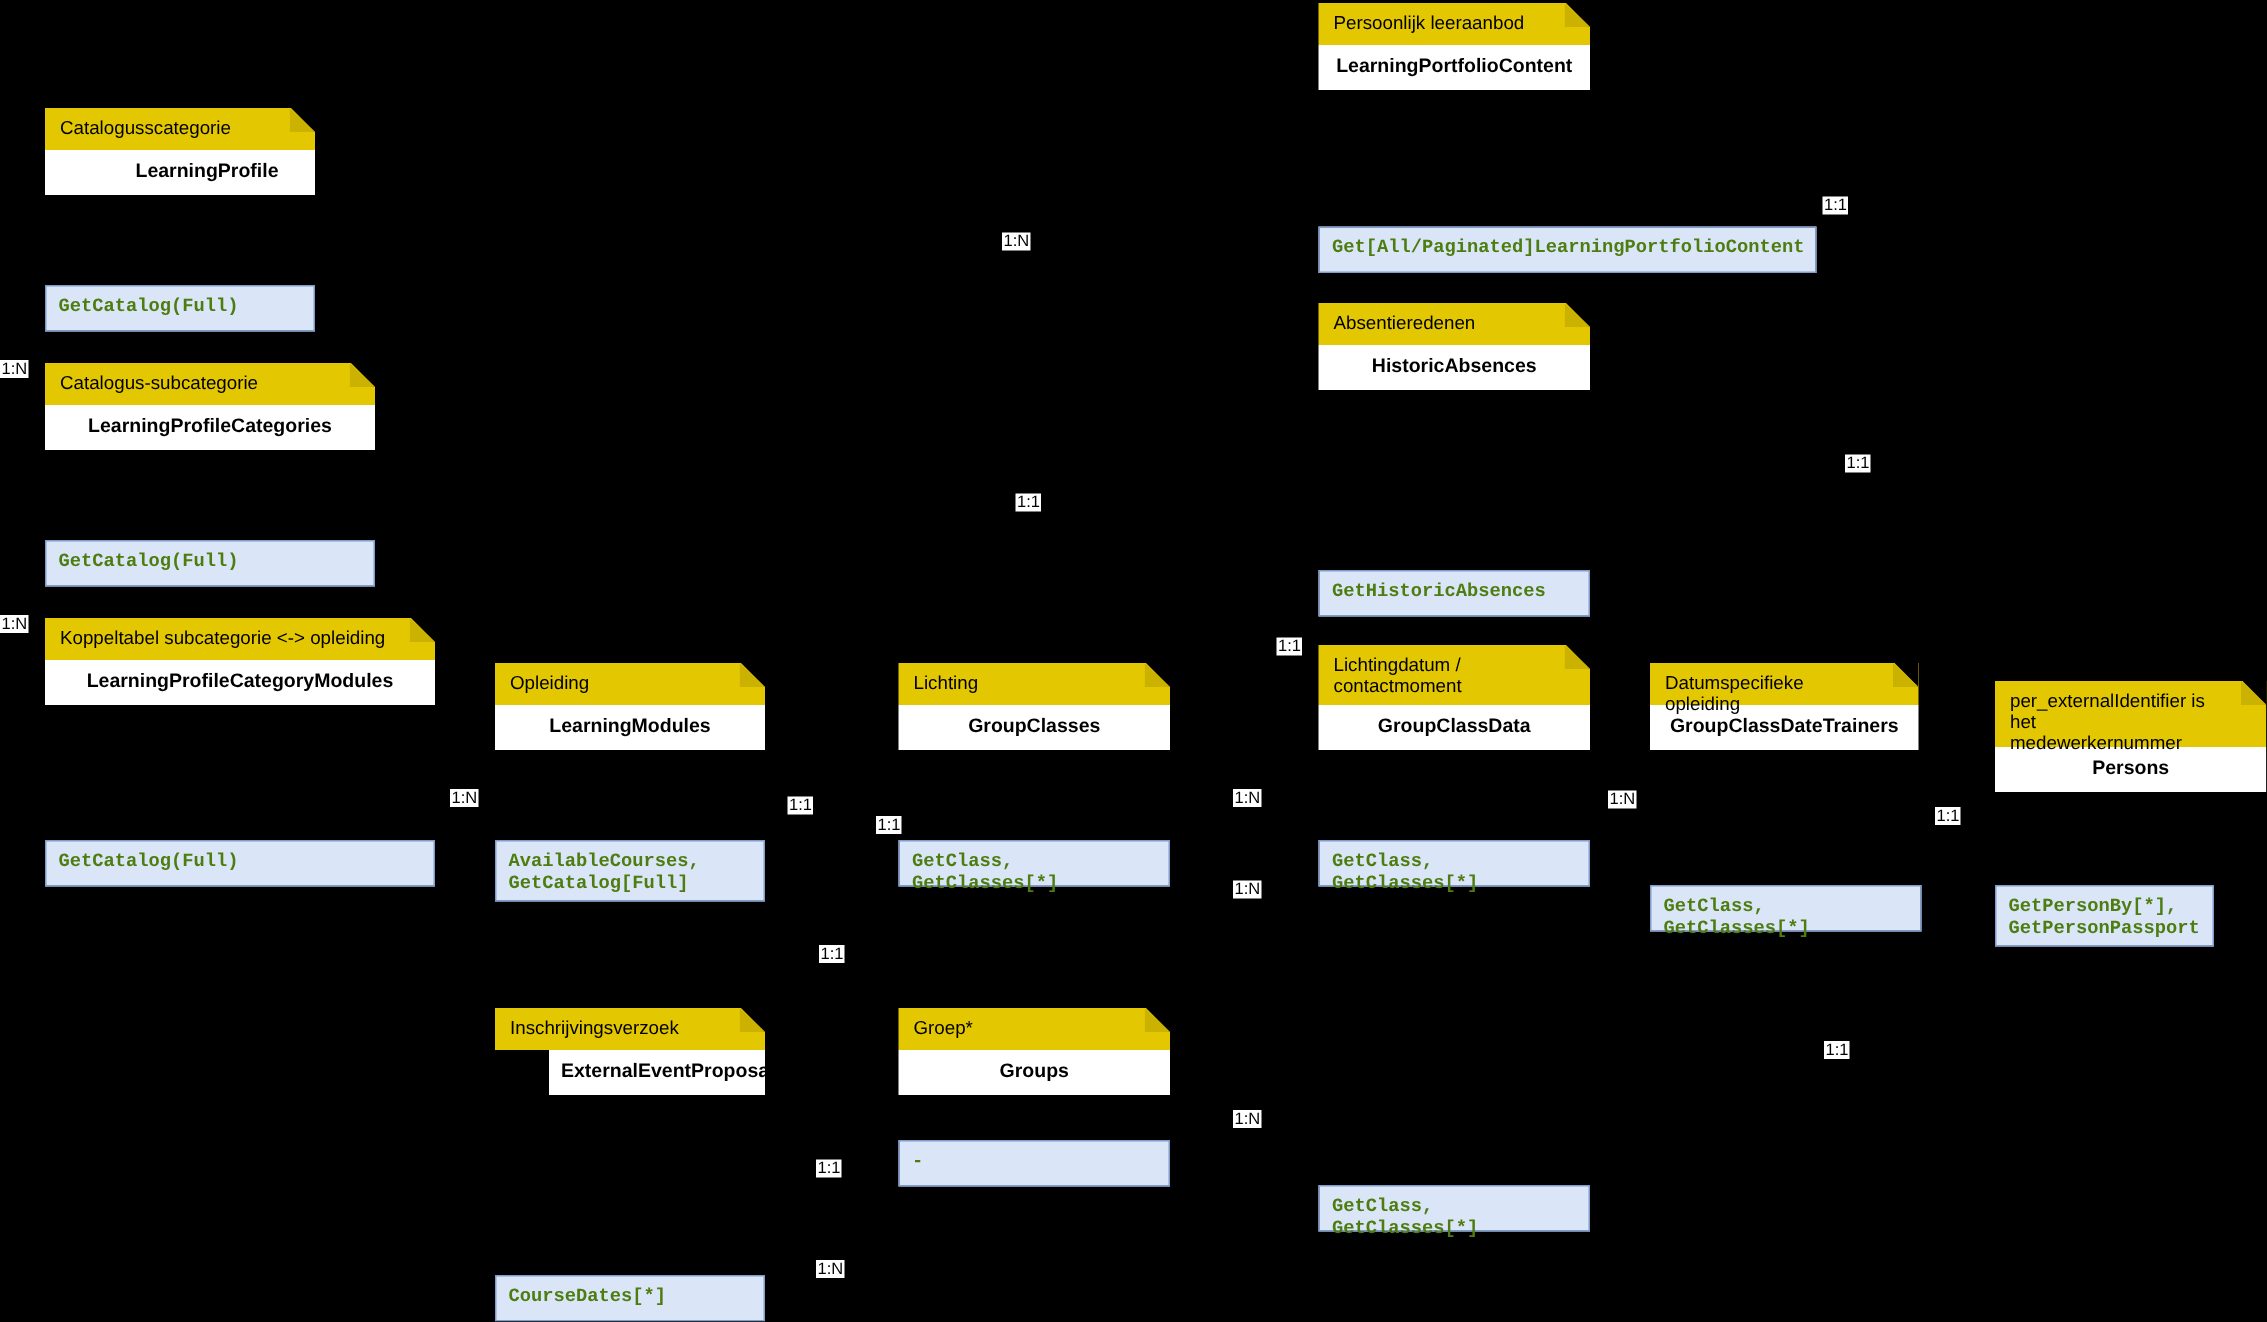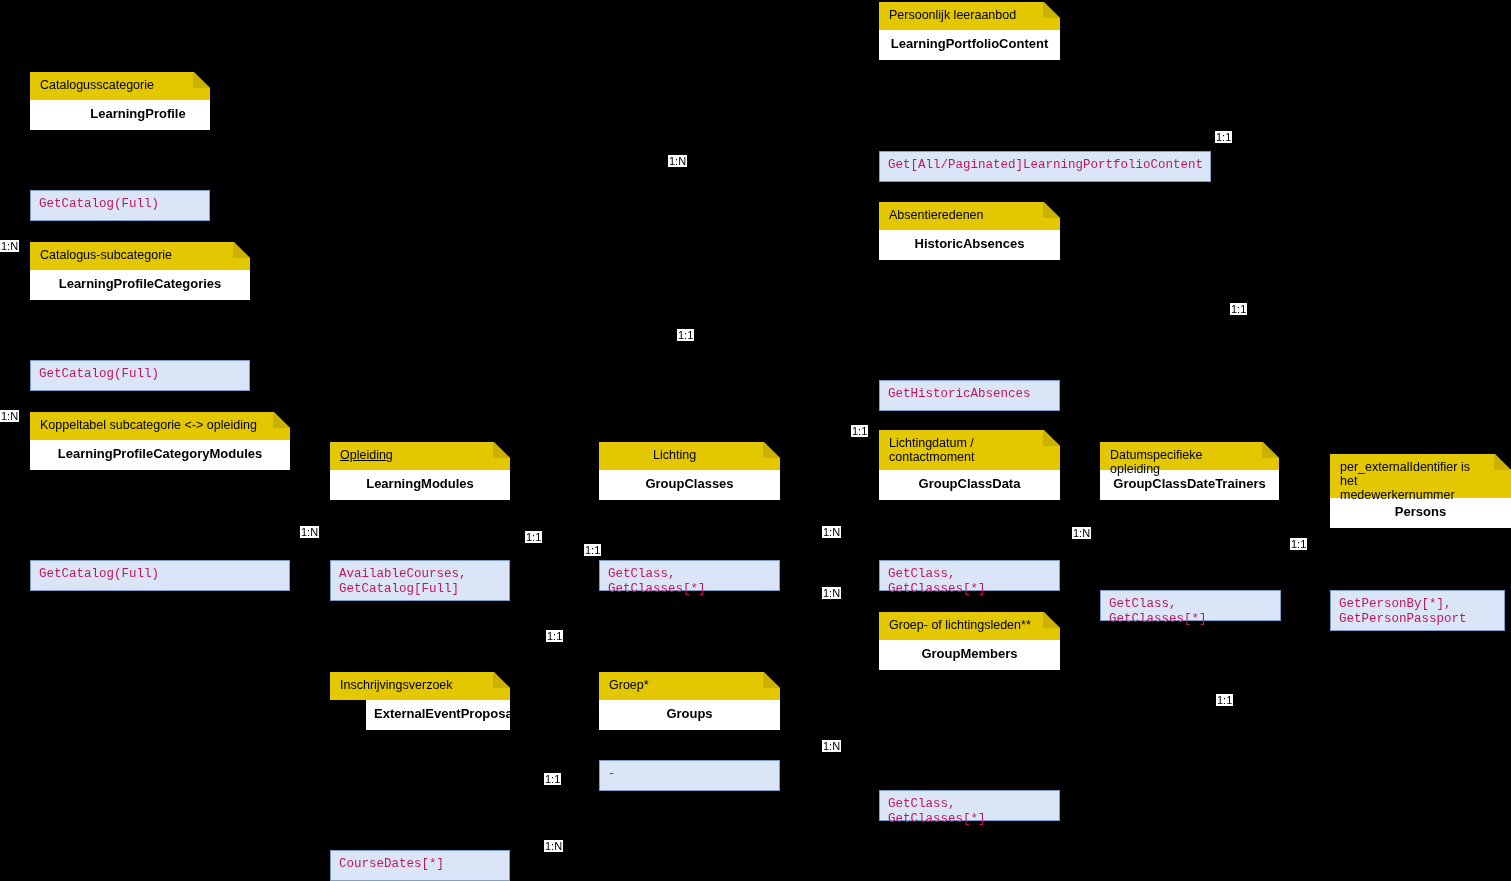--- a/index.html
+++ b/index.html
@@ -63,26 +63,27 @@
     padding: 6px 8px;
     box-sizing: border-box;
   }
 
   
   .op {
     position: absolute;
     box-sizing: border-box;
     background: #DAE5F7;
     border: 1px solid #7F9DC9;
-    color: #be185d;
+    color: #4d7c0f;
     font-family: "Liberation Mono", monospace;
     font-size: 12.5px;
     line-height: 15px;
     padding: 6px 8px;
     white-space: pre-line;
+    font-weight: bold;
   }
 
   
   .card {
     position: absolute;
     background: #FFFFFF;
     color: #000000;
     font-family: "Liberation Sans", sans-serif;
     font-size: 11px;
     line-height: 12px;
@@ -101,25 +102,25 @@
     </div>
     <div class="entity" style="left: 30px; top: 242px; width: 220px;">
       <div class="note-head" style="height: 28px;"><span class="fold-cut"></span><span class="fold-tri"></span><span style="white-space: pre-line; position: relative; z-index: 2;">Catalogus-subcategorie</span></div>
       <div class="note-body" style="height: 30px;">LearningProfileCategories</div>
     </div>
     <div class="entity" style="left: 30px; top: 412px; width: 260px;">
       <div class="note-head" style="height: 28px;"><span class="fold-cut"></span><span class="fold-tri"></span><span style="white-space: pre-line; position: relative; z-index: 2;">Koppeltabel subcategorie &lt;-&gt; opleiding</span></div>
       <div class="note-body" style="height: 30px;">LearningProfileCategoryModules</div>
     </div>
     <div class="entity" style="left: 330px; top: 442px; width: 180px;">
-      <div class="note-head" style="height: 28px;"><span class="fold-cut"></span><span class="fold-tri"></span><span style="white-space: pre-line; position: relative; z-index: 2; text-decoration: underline;">Opleiding</span></div>
+      <div class="note-head" style="height: 28px;"><span class="fold-cut"></span><span class="fold-tri"></span><span style="white-space: pre-line; position: relative; z-index: 2;">Opleiding</span></div>
       <div class="note-body" style="height: 30px;">LearningModules</div>
     </div>
     <div class="entity" style="left: 599px; top: 442px; width: 181px;">
-      <div class="note-head" style="height: 28px;"><span class="fold-cut"></span><span class="fold-tri"></span><span style="white-space: pre-line; position: relative; z-index: 2; margin-left: 44px;">Lichting</span></div>
+      <div class="note-head" style="height: 28px;"><span class="fold-cut"></span><span class="fold-tri"></span><span style="white-space: pre-line; position: relative; z-index: 2;">Lichting</span></div>
       <div class="note-body" style="height: 30px;">GroupClasses</div>
     </div>
     <div class="entity" style="left: 879px; top: 430px; width: 181px;">
       <div class="note-head" style="height: 40px;"><span class="fold-cut"></span><span class="fold-tri"></span><span style="white-space: pre-line; position: relative; z-index: 2;">Lichtingdatum /
 contactmoment</span></div>
       <div class="note-body" style="height: 30px;">GroupClassData</div>
     </div>
     <div class="entity" style="left: 1100px; top: 442px; width: 179px;">
       <div class="note-head" style="height: 28px;"><span class="fold-cut"></span><span class="fold-tri"></span><span style="white-space: pre-line; position: relative; z-index: 2;">Datumspecifieke opleiding</span></div>
       <div class="note-body" style="height: 30px;">GroupClassDateTrainers</div>
@@ -130,41 +131,37 @@
       <div class="note-body" style="height: 30px;">Persons</div>
     </div>
     <div class="entity" style="left: 879px; top: 2px; width: 181px;">
       <div class="note-head" style="height: 28px;"><span class="fold-cut"></span><span class="fold-tri"></span><span style="white-space: pre-line; position: relative; z-index: 2;">Persoonlijk leeraanbod</span></div>
       <div class="note-body" style="height: 30px;">LearningPortfolioContent</div>
     </div>
     <div class="entity" style="left: 879px; top: 202px; width: 181px;">
       <div class="note-head" style="height: 28px;"><span class="fold-cut"></span><span class="fold-tri"></span><span style="white-space: pre-line; position: relative; z-index: 2; margin-top: 36px;">Absentieredenen</span></div>
       <div class="note-body" style="height: 30px;">HistoricAbsences</div>
     </div>
-    <div class="entity" style="left: 879px; top: 612px; width: 181px;">
-      <div class="note-head" style="height: 28px;"><span class="fold-cut"></span><span class="fold-tri"></span><span style="white-space: pre-line; position: relative; z-index: 2;">Groep- of lichtingsleden**</span></div>
-      <div class="note-body" style="height: 30px;">GroupMembers</div>
-    </div>
     <div class="entity" style="left: 330px; top: 672px; width: 180px;">
       <div class="note-head" style="height: 28px;"><span class="fold-cut"></span><span class="fold-tri"></span><span style="white-space: pre-line; position: relative; z-index: 2;">Inschrijvingsverzoek</span></div>
       <div class="note-body" style="height: 30px; margin-left: 36px;">ExternalEventProposals</div>
     </div>
     <div class="entity" style="left: 599px; top: 672px; width: 181px;">
       <div class="note-head" style="height: 28px;"><span class="fold-cut"></span><span class="fold-tri"></span><span style="white-space: pre-line; position: relative; z-index: 2;">Groep*</span></div>
       <div class="note-body" style="height: 30px;">Groups</div>
     </div>
     <div class="op" style="left: 30px; top: 190px; width: 180px; height: 31px;">GetCatalog(Full)</div>
     <div class="op" style="left: 30px; top: 360px; width: 220px; height: 31px;">GetCatalog(Full)</div>
     <div class="op" style="left: 30px; top: 560px; width: 260px; height: 31px;">GetCatalog(Full)</div>
     <div class="op" style="left: 330px; top: 560px; width: 180px; height: 41px;">AvailableCourses,
 GetCatalog[Full]</div>
     <div class="op" style="left: 599px; top: 560px; width: 181px; height: 31px;">GetClass, GetClasses[*]</div>
     <div class="op" style="left: 879px; top: 560px; width: 181px; height: 31px;">GetClass, GetClasses[*]</div>
     <div class="op" style="left: 1100px; top: 590px; width: 181px; height: 31px;">GetClass, GetClasses[*]</div>
-    <div class="op" style="left: 1330px; top: 590px; width: 175px; height: 41px;">GetPersonBy[*],
+    <div class="op" style="left: 1330px; top: 590px; width: 146px; height: 41px;">GetPersonBy[*],
 GetPersonPassport</div>
     <div class="op" style="left: 879px; top: 151px; width: 332px; height: 31px;">Get[All/Paginated]LearningPortfolioContent</div>
     <div class="op" style="left: 879px; top: 380px; width: 181px; height: 31px;">GetHistoricAbsences</div>
     <div class="op" style="left: 879px; top: 790px; width: 181px; height: 31px;">GetClass, GetClasses[*]</div>
     <div class="op" style="left: 599px; top: 760px; width: 181px; height: 31px;">-</div>
     <div class="op" style="left: 330px; top: 850px; width: 180px; height: 31px;">CourseDates[*]</div>
     <div class="card" style="left: 0px; top: 240px;">1:N</div>
     <div class="card" style="left: 0px; top: 410px;">1:N</div>
     <div class="card" style="left: 668px; top: 155px;">1:N</div>
     <div class="card" style="left: 677px; top: 329px;">1:1</div>

